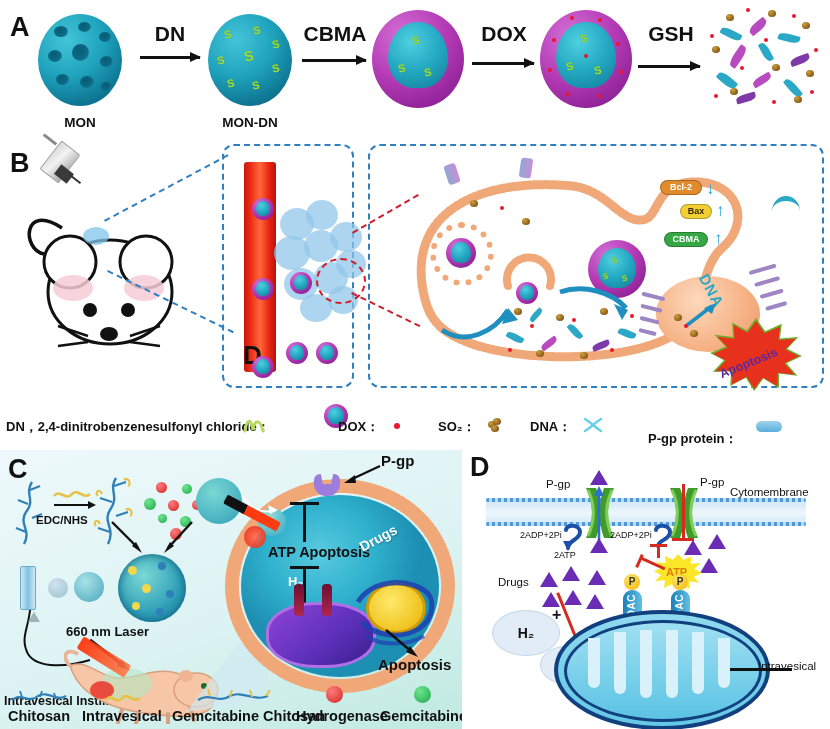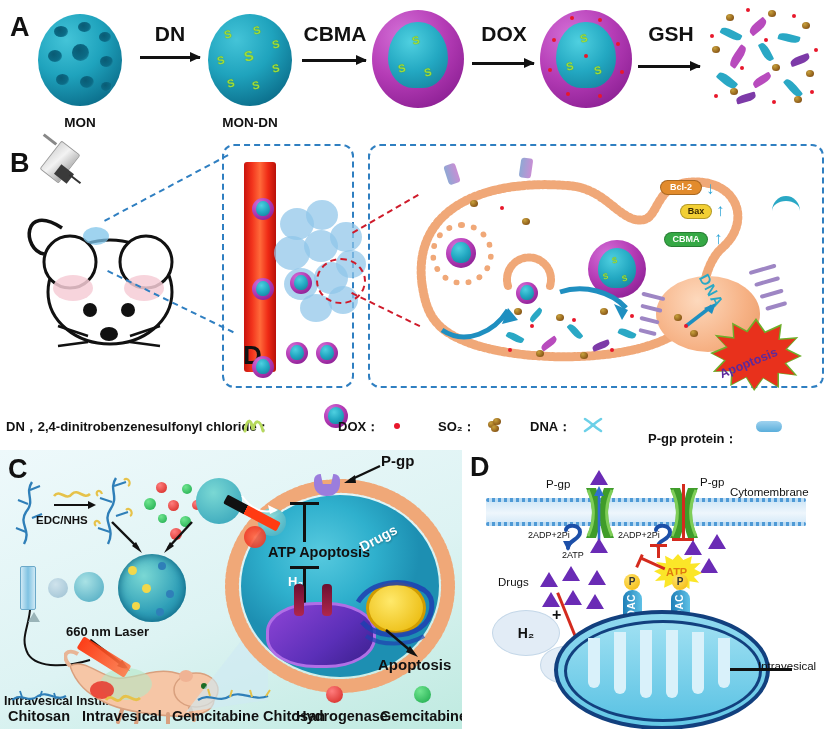--- a/index.html
+++ b/index.html
@@ -79,21 +79,21 @@
   
   #panelD{left:462px;top:450px;width:368px;height:279px;background:#ffffff;}
   .cytomem{position:absolute;left:24px;width:320px;height:26px;
      background:linear-gradient(#cfe6f7 0%,#eef6fc 50%,#cfe6f7 100%);}
   .memline{position:absolute;left:24px;width:320px;height:4px;
      background:repeating-linear-gradient(90deg,#4f9ad6 0 3px,#bcdcf3 3px 6px);border-radius:2px;}
   .pgpD{position:absolute;width:34px;height:38px;}
   .tri{position:absolute;width:0;height:0;
      border-left:9px solid transparent;border-right:9px solid transparent;
      border-bottom:15px solid #6a2bb5;}
-  .d-lab{position:absolute;font-size:10px;color:#111;white-space:nowrap;margin-left:8px;}
+  .d-lab{position:absolute;font-size:10px;color:#111;white-space:nowrap;}
   .d-lab-b{position:absolute;font-size:11.5px;color:#111;white-space:nowrap;font-weight:normal;}
   .atpburst{position:absolute;width:48px;height:36px;background:#fbe628;
      clip-path:polygon(50% 0%,61% 17%,79% 6%,76% 27%,97% 25%,84% 42%,100% 53%,83% 63%,94% 80%,74% 76%,74% 97%,58% 84%,48% 100%,38% 83%,21% 94%,23% 73%,2% 75%,15% 58%,0% 48%,17% 38%,4% 22%,25% 26%,23% 5%,39% 16%);}
   .atp-txt{position:absolute;color:#e07b10;font-weight:bold;font-size:11px;}
   .vdac{position:absolute;width:19px;height:40px;border-radius:9px;
      background:linear-gradient(90deg,#1e7fb8,#5fc1e6);}
   .ant{position:absolute;width:19px;height:38px;border-radius:9px;
      background:linear-gradient(90deg,#3f9c2a,#8fd44f);}
   .vtxt{position:absolute;color:#fff;font-weight:bold;font-size:10px;
      writing-mode:vertical-rl;transform:rotate(180deg);letter-spacing:.5px;}

